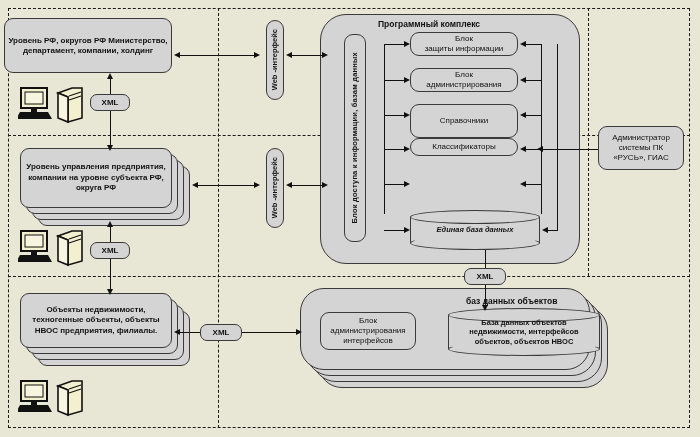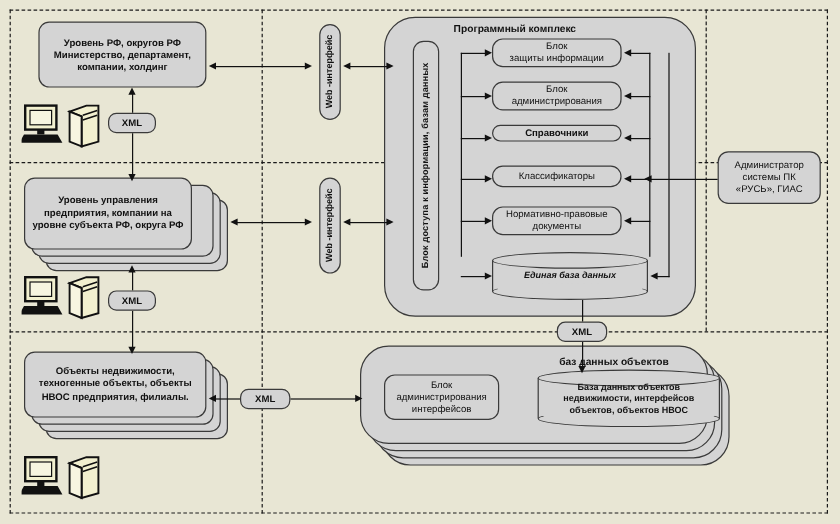--- a/index.html
+++ b/index.html
@@ -151,21 +151,21 @@
 <body>
 
 <div id="canvas">
 
   <div class="dash-outer"></div>
   <div class="dash-h" style="top:135px;"></div>
   <div class="dash-h" style="top:276px;"></div>
   <div class="dash-v" style="left:218px;"></div>
   <div class="dash-v" style="left:588px;height:268px;"></div>
 
-  <div class="node bold" style="left:32px;top:18px;width:140px;height:55px;">
+  <div class="node bold" style="left:4px;top:18px;width:168px;height:55px;">
     <span>Уровень РФ, округов РФ Министерство, департамент, компании, холдинг</span>
   </div>
 
   <div class="pcicon" style="left:18px;top:85px;">
     <svg width="68" height="40" viewBox="0 0 68 40">
       <rect x="3" y="3" width="26" height="20" fill="#f2f0cf" stroke="#111" stroke-width="2"></rect>
       <rect x="7" y="7" width="18" height="12" fill="#f7f5e0" stroke="#111" stroke-width="1"></rect>
       <rect x="13" y="23" width="6" height="4" fill="#111"></rect>
       <path d="M2 27 L30 27 L34 34 L-2 34 Z" fill="#111"></path>
       <polygon points="40,8 54,3 64,3 64,33 50,37 50,12" fill="#f2f0cf" stroke="#111" stroke-width="1.6"></polygon>
@@ -222,42 +222,36 @@
     <span>
       <span>Блок</span><br>
       <span>администрирования</span>
     </span>
   </div>
   <div class="ln lnh" style="left:384px;top:80px;width:22px;"></div>
   <div class="arrow ar-r" style="left:404px;top:76.5px;"></div>
   <div class="ln lnh" style="left:524px;top:80px;width:18px;"></div>
   <div class="arrow ar-l" style="left:520px;top:76.5px;"></div>
 
-  <div class="node" style="left:410px;top:104px;width:108px;height:14px;font-weight:bold;">
+  <div class="node" style="left:410px;top:104px;width:108px;height:34px;">
     <span>Справочники</span>
   </div>
   <div class="ln lnh" style="left:384px;top:115px;width:22px;"></div>
   <div class="arrow ar-r" style="left:404px;top:111.5px;"></div>
   <div class="ln lnh" style="left:524px;top:115px;width:18px;"></div>
   <div class="arrow ar-l" style="left:520px;top:111.5px;"></div>
 
   <div class="node" style="left:410px;top:138px;width:108px;height:18px;">
     <span>Классификаторы</span>
   </div>
   <div class="ln lnh" style="left:384px;top:149px;width:22px;"></div>
   <div class="arrow ar-r" style="left:404px;top:145.5px;"></div>
   <div class="ln lnh" style="left:524px;top:149px;width:18px;"></div>
   <div class="arrow ar-l" style="left:520px;top:145.5px;"></div>
 
-  <div class="node" style="left:410px;top:172px;width:108px;height:24px;">
-    <span>
-      <span>Нормативно-правовые</span><br>
-      <span>документы</span>
-    </span>
-  </div>
   <div class="ln lnh" style="left:384px;top:184px;width:22px;"></div>
   <div class="arrow ar-r" style="left:404px;top:180.5px;"></div>
   <div class="ln lnh" style="left:524px;top:184px;width:18px;"></div>
   <div class="arrow ar-l" style="left:520px;top:180.5px;"></div>
 
   <div class="cyl" style="left:410px;top:210px;width:130px;height:40px;font-style:italic;">
     <div class="body"></div>
     <div class="top"></div>
     <div class="bot"></div>
     <div class="label">Единая база данных</div>
@@ -276,21 +270,21 @@
       <span>Администратор</span><br>
       <span>системы ПК</span><br>
       <span>«РУСЬ», ГИАС</span>
     </span>
   </div>
 
   <div class="stack" style="left:20px;top:148px;width:170px;height:85px;">
     <div class="sheet" style="left:18px;top:18px;width:152px;height:60px;"></div>
     <div class="sheet" style="left:12px;top:12px;width:152px;height:60px;"></div>
     <div class="sheet" style="left:6px;top:6px;width:152px;height:60px;"></div>
-    <div class="sheet front" style="left:0;top:0;width:140px;height:60px;">Уровень управления предприятия, компании  на уровне субъекта РФ, округа РФ</div>
+    <div class="sheet front" style="left:0;top:0;width:152px;height:60px;">Уровень управления предприятия, компании  на уровне субъекта РФ, округа РФ</div>
   </div>
 
   <div class="pcicon" style="left:18px;top:228px;">
     <svg width="68" height="40" viewBox="0 0 68 40">
       <rect x="3" y="3" width="26" height="20" fill="#f2f0cf" stroke="#111" stroke-width="2"></rect>
       <rect x="7" y="7" width="18" height="12" fill="#f7f5e0" stroke="#111" stroke-width="1"></rect>
       <rect x="13" y="23" width="6" height="4" fill="#111"></rect>
       <path d="M2 27 L30 27 L34 34 L-2 34 Z" fill="#111"></path>
       <polygon points="40,8 54,3 64,3 64,33 50,37 50,12" fill="#f2f0cf" stroke="#111" stroke-width="1.6"></polygon>
       <polygon points="40,8 50,12 50,37 40,33" fill="#f7f5e0" stroke="#111" stroke-width="1.6"></polygon>

